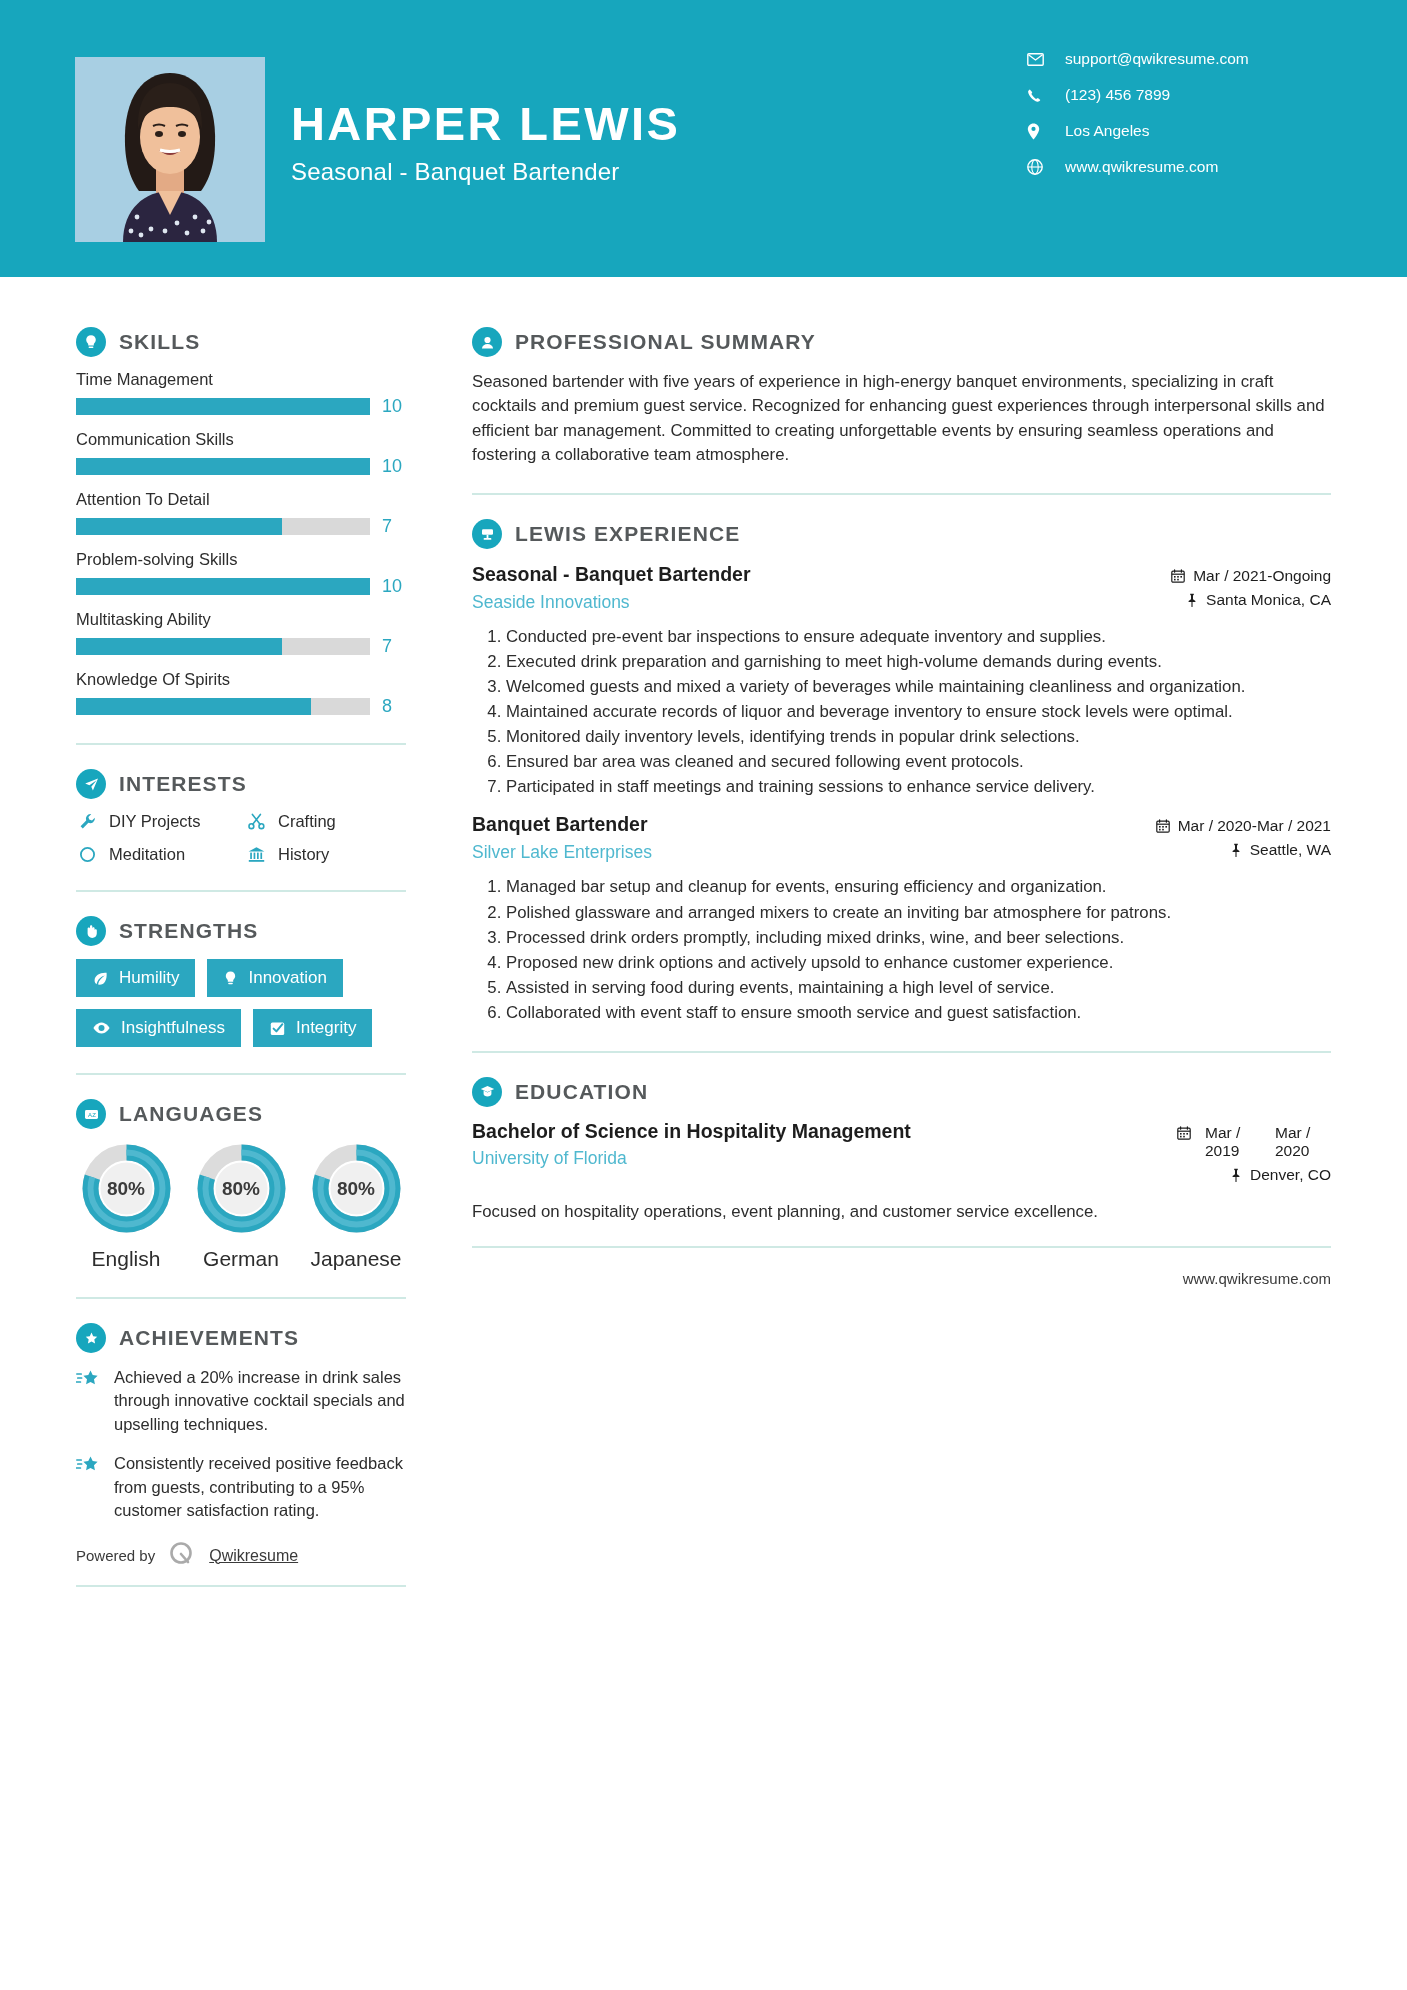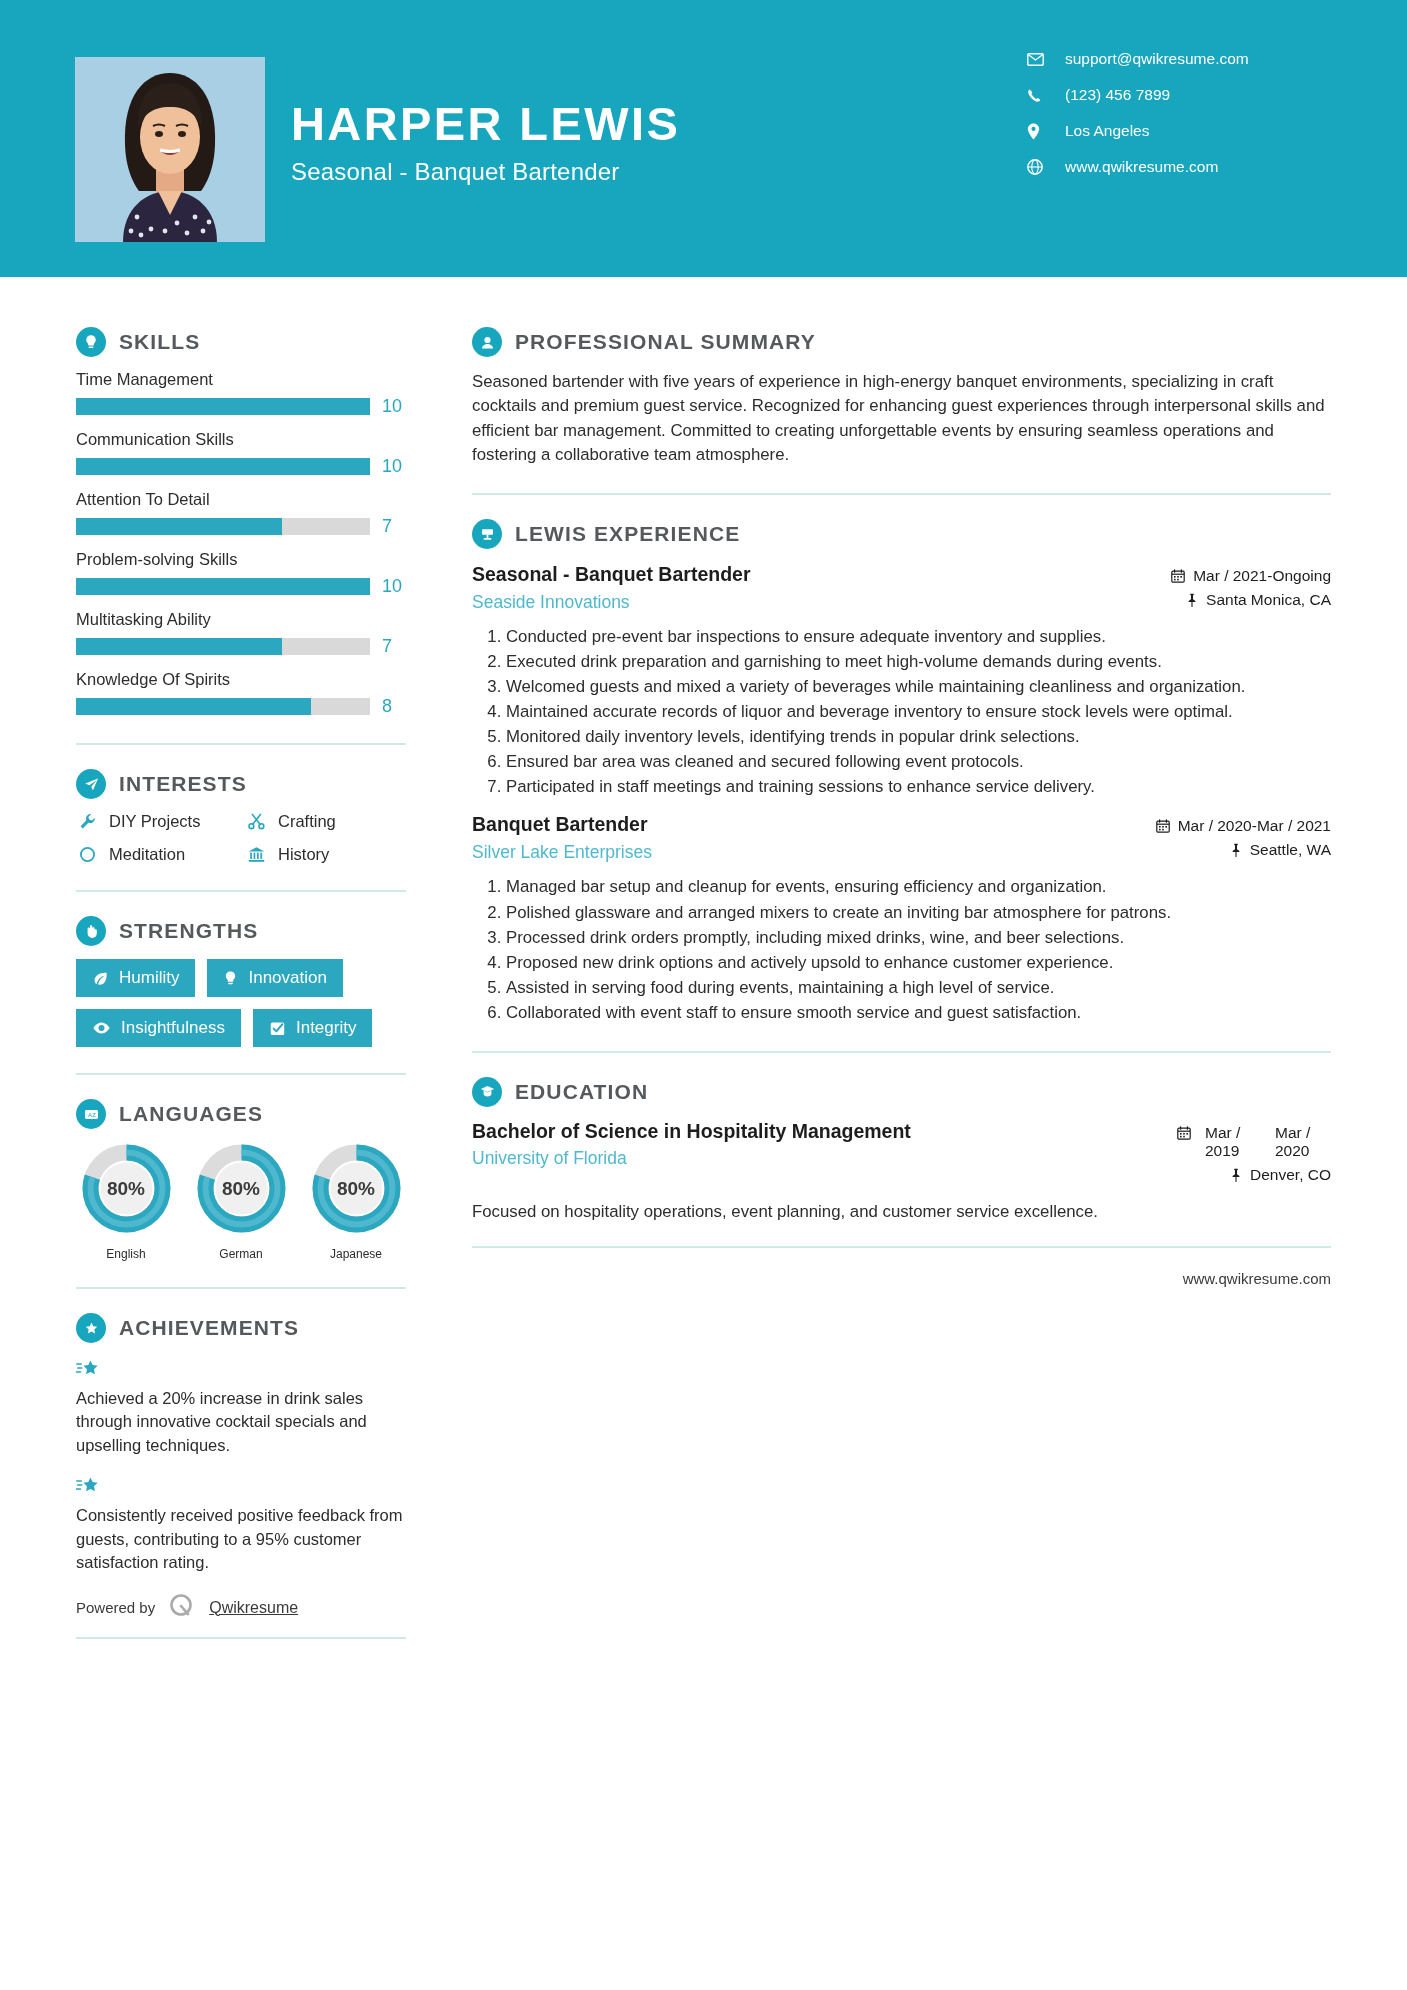--- a/index.html
+++ b/index.html
@@ -211,30 +211,29 @@
     inset: 0;
     display: flex;
     align-items: center;
     justify-content: center;
     font-size: 19px;
     font-weight: 700;
     color: #3b3b3b;
   }
   .lang-name {
     margin-top: 12px;
-    font-size: 12px;
+    font-size: 21px;
     color: #2d2d2d;
   }
 
   
   .ach-item {
     display: flex;
-    gap: 4px;
+    gap: 12px;
     margin-bottom: 16px;
-    flex-direction: column;
   }
   .ach-ico { min-width: 26px; width: 26px; padding-top: 3px; }
   .ach-text {
     font-size: 16.5px;
     color: #2d2d2d;
     line-height: 1.42;
   }
 
   
   .powered {

